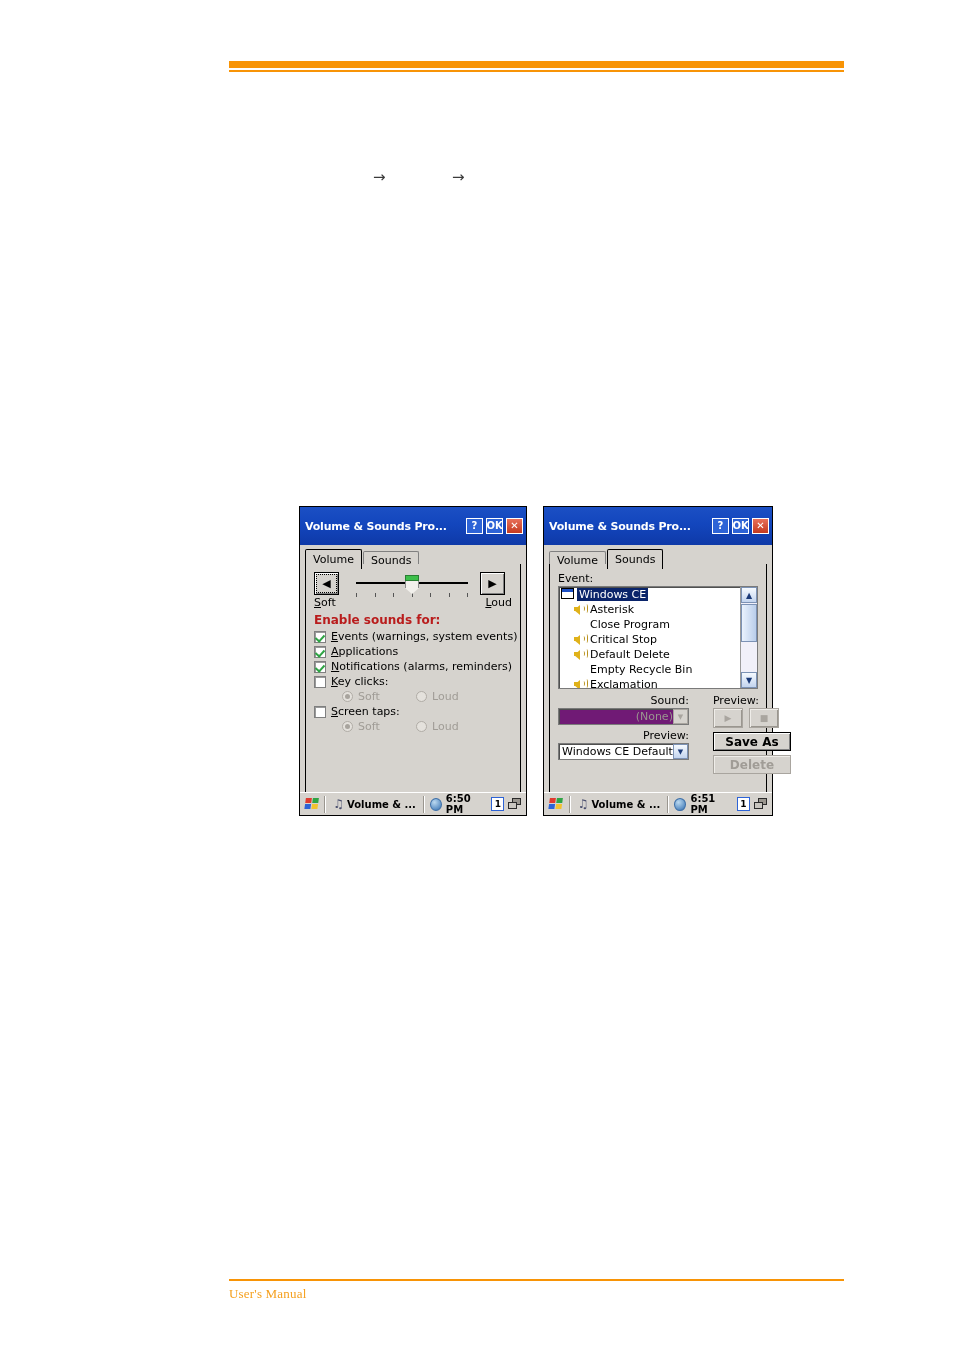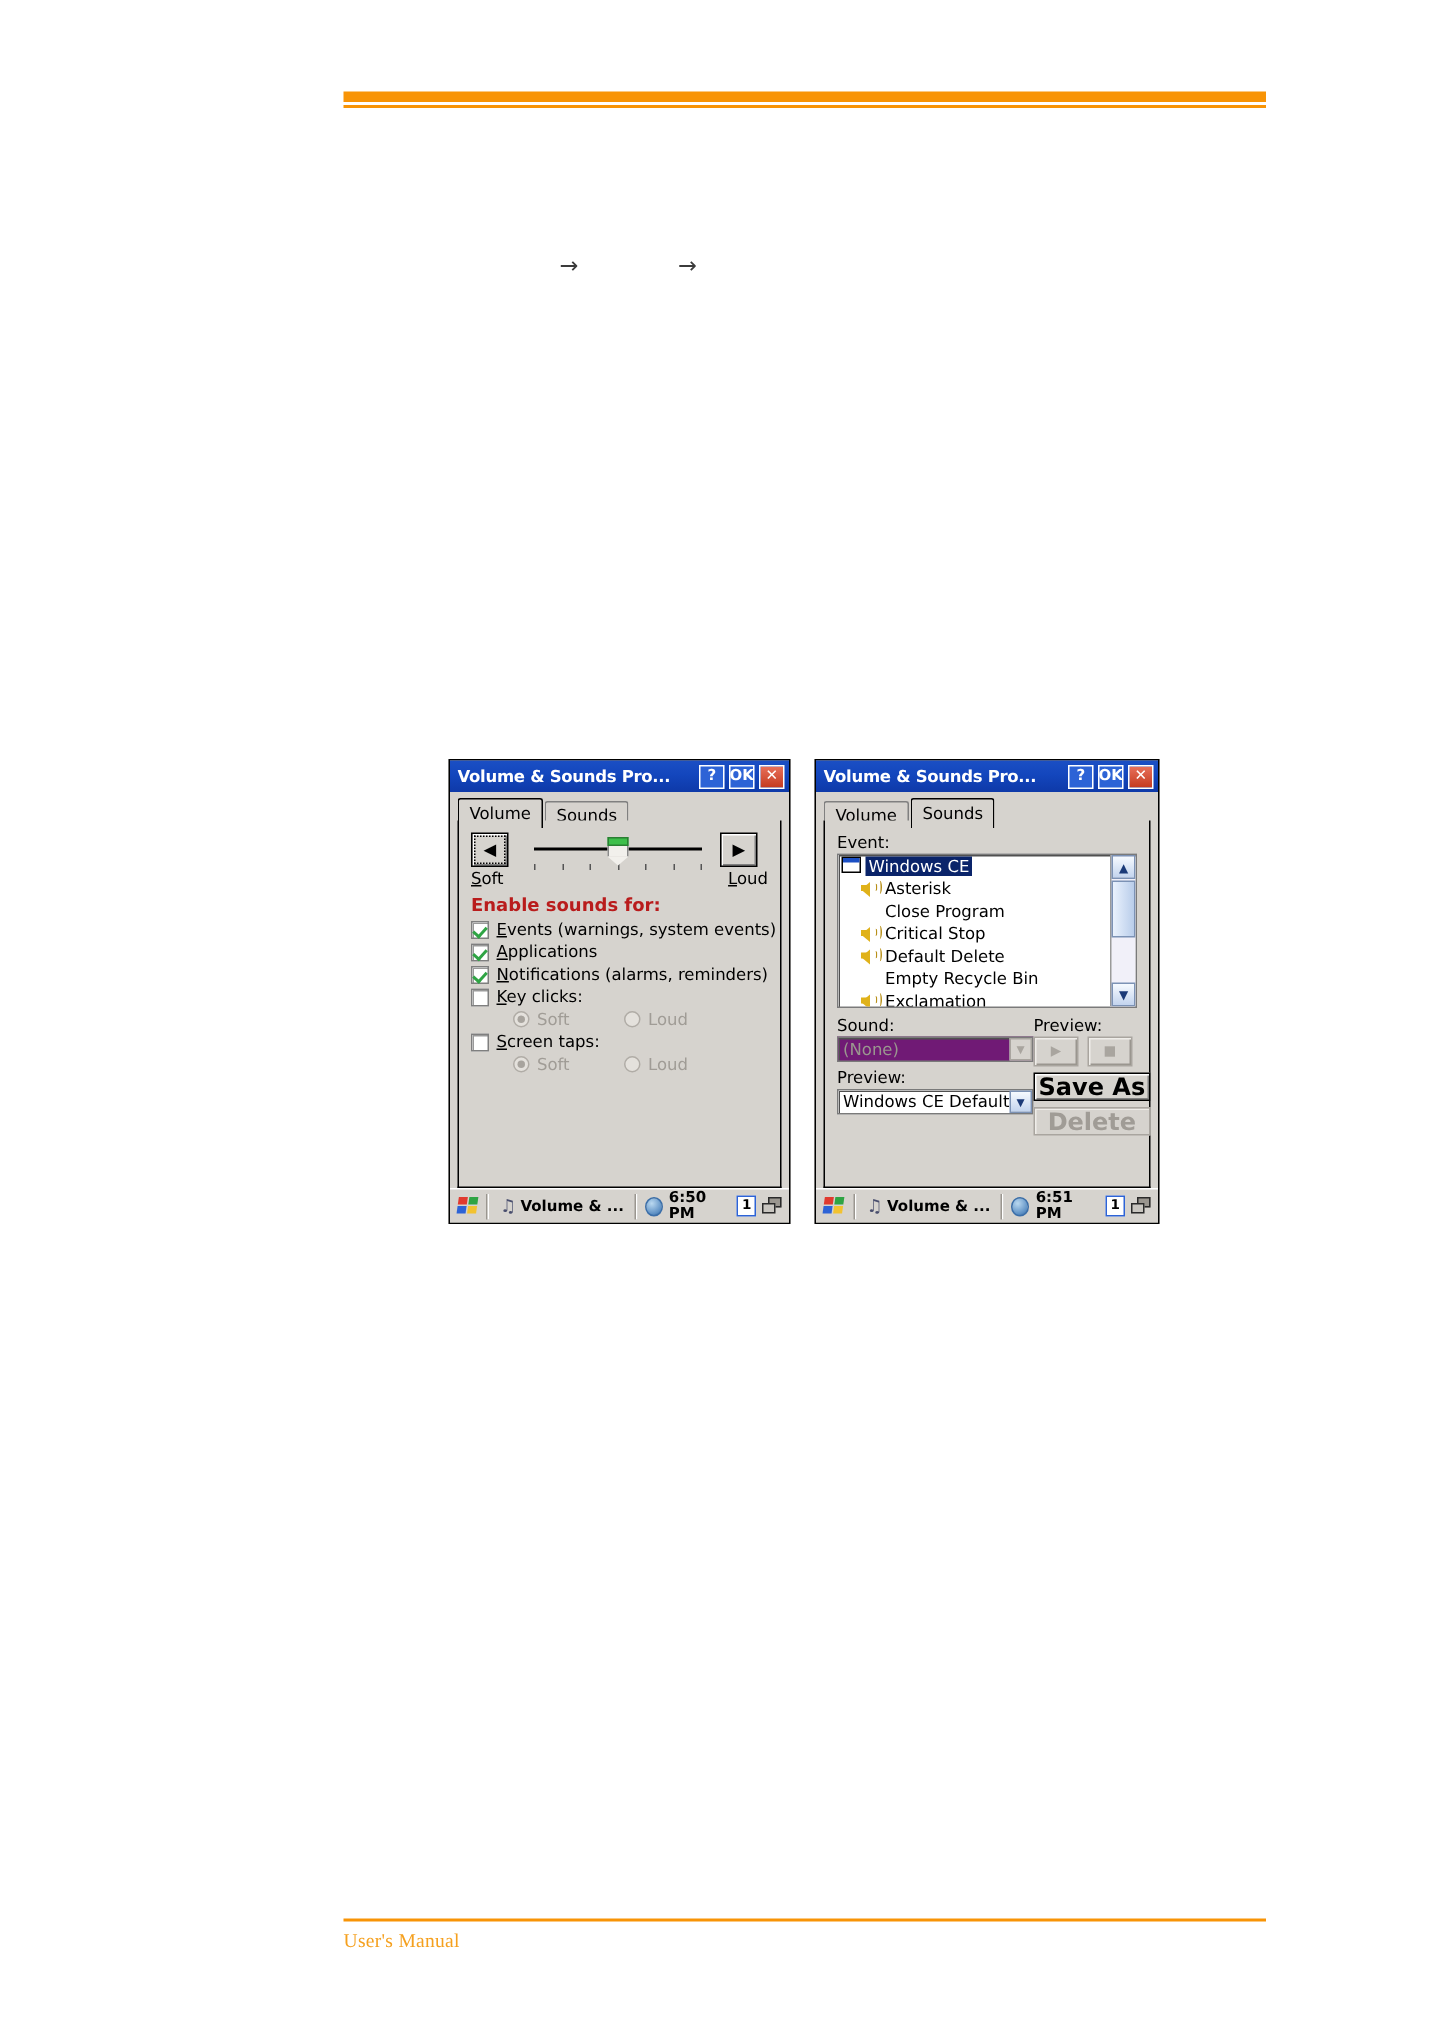--- a/index.html
+++ b/index.html
@@ -64,21 +64,21 @@
     position: absolute;
     background: #D6D3CE;
     border: 1px solid #000000;
     box-sizing: border-box;
     font-family: "DejaVu Sans", sans-serif;
   }
   .device.left  { left: 299px; top: 506px; width: 228px; height: 310px; }
   .device.right { left: 543px; top: 506px; width: 230px; height: 310px; }
 
   .titlebar {
-    height: 21px;
+    height: 38px;
     background: linear-gradient(to bottom, #1B4FC4 0%, #1346BD 45%, #0E39A8 100%);
     display: flex;
     align-items: center;
     padding: 0 2px 0 5px;
     box-sizing: border-box;
   }
   .title-text {
     color: #ffffff;
     font-size: 11px;
     font-weight: bold;
@@ -289,21 +289,21 @@
     font-family: "DejaVu Sans", sans-serif;
   }
   .vs-btn.bottom { position: absolute; bottom: 0; left:0; }
   .vs-thumb {
     position: absolute; top: 17px; left: 0; width: 100%; height: 38px;
     background: linear-gradient(to right,#EAF2FD,#B9CDEA);
     border: 1px solid #7C92B5; box-sizing: border-box;
   }
 
   .row2 { display: flex; margin-top: 5px; }
-  .col-left { flex: 1; padding-right: 0; }
+  .col-left { flex: 1; padding-right: 24px; text-align: right; }
   .col-right { width: 78px; flex: none; }
 
   .combo {
     height: 17px; display: flex; align-items: center;
     border: 1px solid #7a7a7a; box-sizing: border-box;
     background: #ffffff; padding-left: 3px;
     font-size: 11px; color: #000;
     box-shadow: inset 1px 1px 0 #505050;
     font-family: "DejaVu Sans", sans-serif;
   }
@@ -329,21 +329,21 @@
     color: #A9A59F; font-size: 9px;
     font-family: "DejaVu Sans", sans-serif;
   }
   .btn {
     height: 19px; width: 100%;
     background: #D6D3CE;
     border: 1px solid #000;
     box-shadow: inset 1px 1px 0 #ffffff, inset -1px -1px 0 #808080;
     box-sizing: border-box;
     display:flex;align-items:center;justify-content:center;
-    font-size: 16px; font-weight: bold; color: #000;
+    font-size: 12px; font-weight: bold; color: #000;
     font-family: "DejaVu Sans", sans-serif;
     margin-top: 4px;
   }
   .btn.disabled {
     border-color: #A9A59F; color: #A09C96; font-weight: bold;
     box-shadow: inset 1px 1px 0 #EFEDE9;
   }
 
   
   .taskbar {

